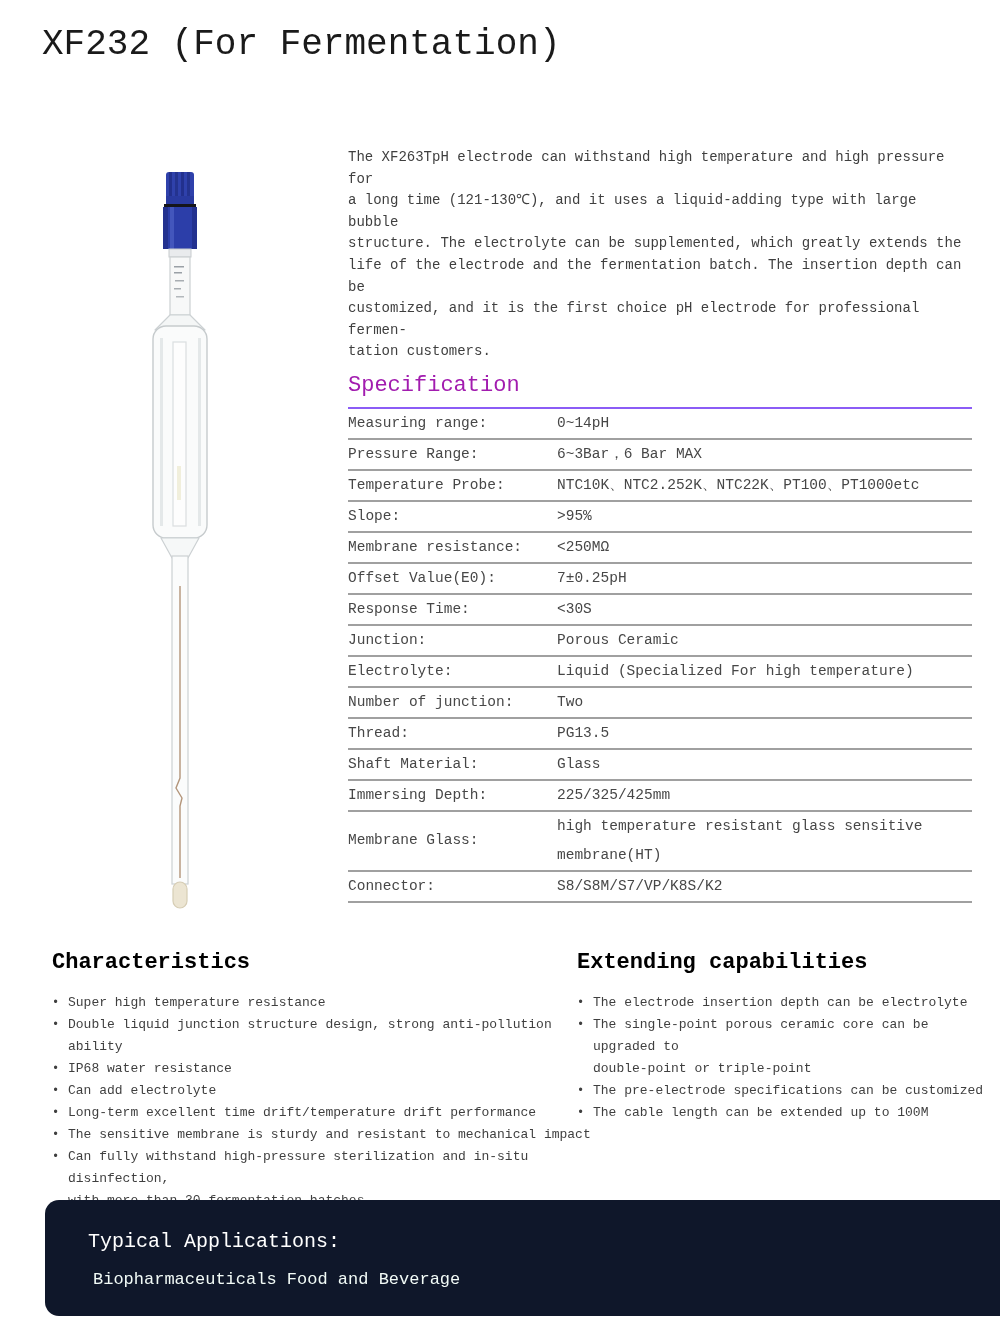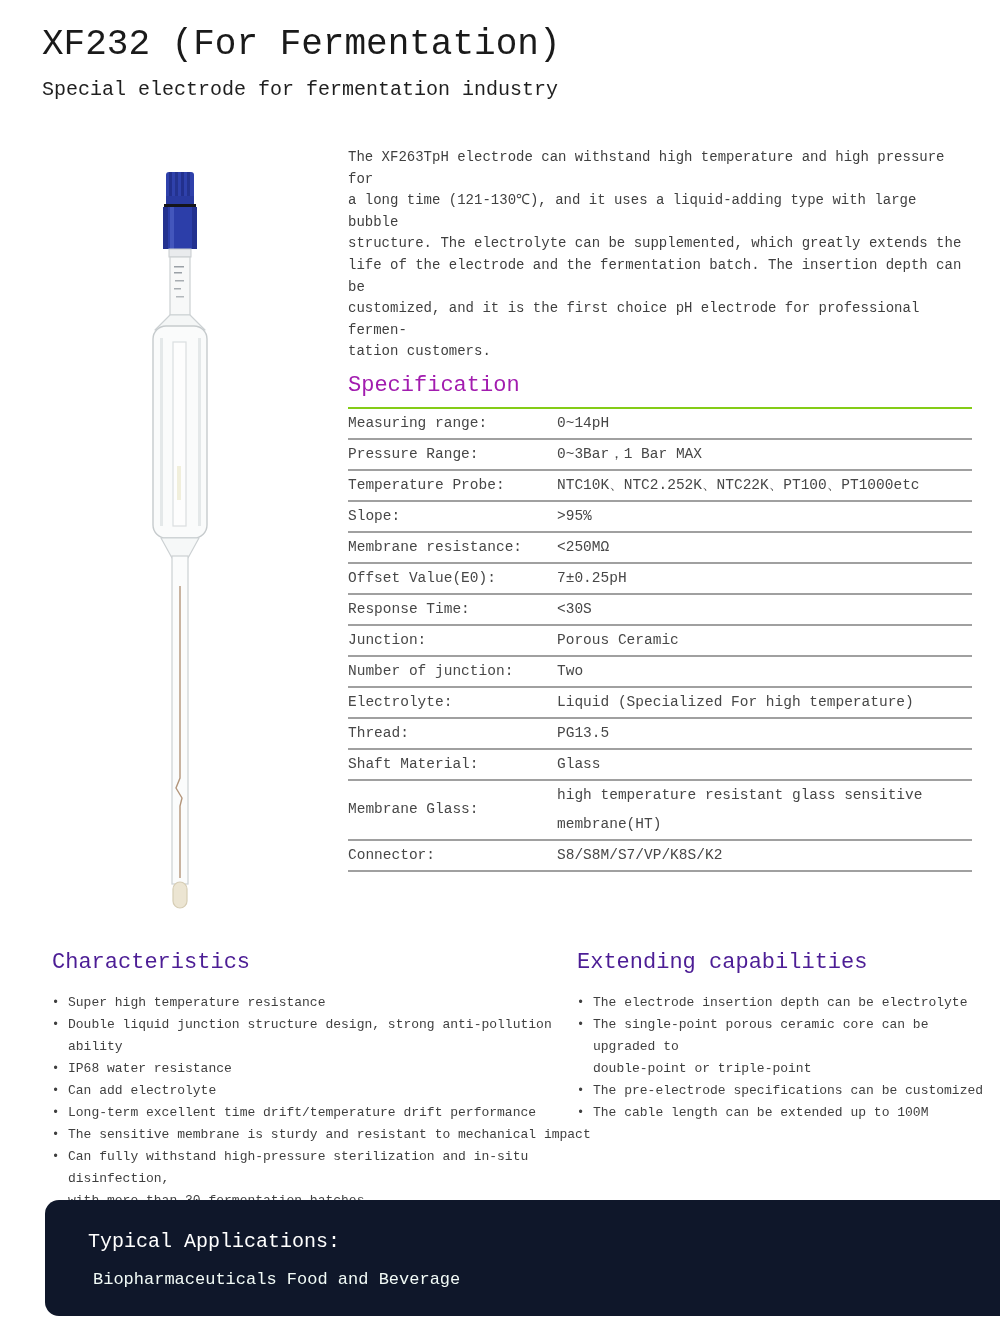--- a/index.html
+++ b/index.html
@@ -9,45 +9,44 @@
   }
   
   .title{position:absolute;left:42px;top:24px;font-size:36px;font-weight:400;color:#1a1a1a;letter-spacing:0;white-space:nowrap;margin:0;}
   .subtitle{position:absolute;left:42px;top:78px;font-size:20px;color:#1f1f1f;white-space:nowrap;margin:0;}
   
   .electrode{position:absolute;left:142px;top:166px;width:76px;height:760px;}
   
   .right-col{position:absolute;left:348px;top:147px;width:624px;}
   .description{font-size:14px;line-height:21.6px;color:#3f3f3f;white-space:pre-line;margin:0;}
   .spec-heading{font-size:22px;font-weight:400;color:#a21caf;margin:10px 0 9px 0;}
-  .spec-table{width:100%;border-top:2px solid #84cc16;}
+  .spec-table{width:100%;border-top:2px solid #8b5cf6;}
   .spec-row{display:flex;align-items:center;border-bottom:2px solid #a0a0a0;}
   .spec-label{width:209px;font-size:14.5px;color:#474747;line-height:29px;flex:none;}
   .spec-value{flex:1;font-size:14.5px;color:#474747;line-height:29px;white-space:pre-line;}
   
   .section{position:absolute;}
   .characteristics{left:52px;top:950px;width:545px;}
   .extending{left:577px;top:950px;width:412px;}
-  .section-heading{font-size:22px;font-weight:400;color:#4c1d95;margin:0 0 17px 0;}
+  .section-heading{font-size:22px;font-weight:700;color:#000000;margin:0 0 17px 0;}
   .bullet-list{display:block;}
   .bullet-item{display:flex;align-items:flex-start;font-size:13px;line-height:22px;color:#3f3f3f;}
   .bullet{flex:none;width:16px;text-align:left;font-size:12px;line-height:22px;color:#3f3f3f;}
   .bullet-text{white-space:pre-line;}
   
   .banner{position:absolute;left:45px;top:1200px;width:980px;height:116px;border-radius:14px;background:#0f172a;}
   .banner-title{position:absolute;left:43px;top:30px;font-size:20px;color:#ffffff;margin:0;}
   .banner-subtitle{position:absolute;left:40px;top:62px;font-size:17px;color:#f2fbf7;margin:8px;}
 </style>
 </head>
 <body>
 
 <div class="page">
 
   <h1 class="title">XF232 (For Fermentation)</h1>
-  <p class="subtitle">Special electrode for fermentation industry</p>
 
   <svg class="electrode" viewBox="0 0 76 760" xmlns="http://www.w3.org/2000/svg">
 
     <rect x="24" y="6" width="28" height="28" rx="3" fill="#2f41ab"></rect>
     <rect x="27" y="6" width="3" height="28" fill="#22308d"></rect>
     <rect x="33" y="6" width="3" height="28" fill="#24338f"></rect>
     <rect x="39" y="6" width="3" height="28" fill="#22308d"></rect>
     <rect x="45" y="6" width="3" height="28" fill="#24338f"></rect>
     <rect x="24" y="30" width="28" height="8" fill="#293aa0"></rect>
 
@@ -93,21 +92,21 @@
 
     <h2 class="spec-heading">Specification</h2>
 
     <div class="spec-table">
       <div class="spec-row">
           <div class="spec-label">Measuring range:</div>
           <div class="spec-value">0~14pH</div>
         </div>
       <div class="spec-row">
           <div class="spec-label">Pressure Range:</div>
-          <div class="spec-value">0~3Bar，1 Bar MAX</div>
+          <div class="spec-value">6~3Bar，6 Bar MAX</div>
         </div>
       <div class="spec-row">
           <div class="spec-label">Temperature Probe:</div>
           <div class="spec-value">NTC10K、NTC2.252K、NTC22K、PT100、PT1000etc</div>
         </div>
       <div class="spec-row">
           <div class="spec-label">Slope:</div>
           <div class="spec-value">&gt;95%</div>
         </div>
       <div class="spec-row">
@@ -120,34 +119,38 @@
         </div>
       <div class="spec-row">
           <div class="spec-label">Response Time:</div>
           <div class="spec-value">&lt;30S</div>
         </div>
       <div class="spec-row">
           <div class="spec-label">Junction:</div>
           <div class="spec-value">Porous Ceramic</div>
         </div>
       <div class="spec-row">
+          <div class="spec-label">Electrolyte:</div>
+          <div class="spec-value">Liquid (Specialized For high temperature)</div>
+        </div>
+      <div class="spec-row">
           <div class="spec-label">Number of junction:</div>
           <div class="spec-value">Two</div>
         </div>
       <div class="spec-row">
-          <div class="spec-label">Electrolyte:</div>
-          <div class="spec-value">Liquid (Specialized For high temperature)</div>
-        </div>
-      <div class="spec-row">
           <div class="spec-label">Thread:</div>
           <div class="spec-value">PG13.5</div>
         </div>
       <div class="spec-row">
           <div class="spec-label">Shaft Material:</div>
           <div class="spec-value">Glass</div>
+        </div>
+      <div class="spec-row">
+          <div class="spec-label">Immersing Depth:</div>
+          <div class="spec-value">225/325/425mm</div>
         </div>
       <div class="spec-row">
           <div class="spec-label">Membrane Glass:</div>
           <div class="spec-value">high temperature resistant glass sensitive
 membrane(HT)</div>
         </div>
       <div class="spec-row">
           <div class="spec-label">Connector:</div>
           <div class="spec-value">S8/S8M/S7/VP/K8S/K2</div>
         </div>

